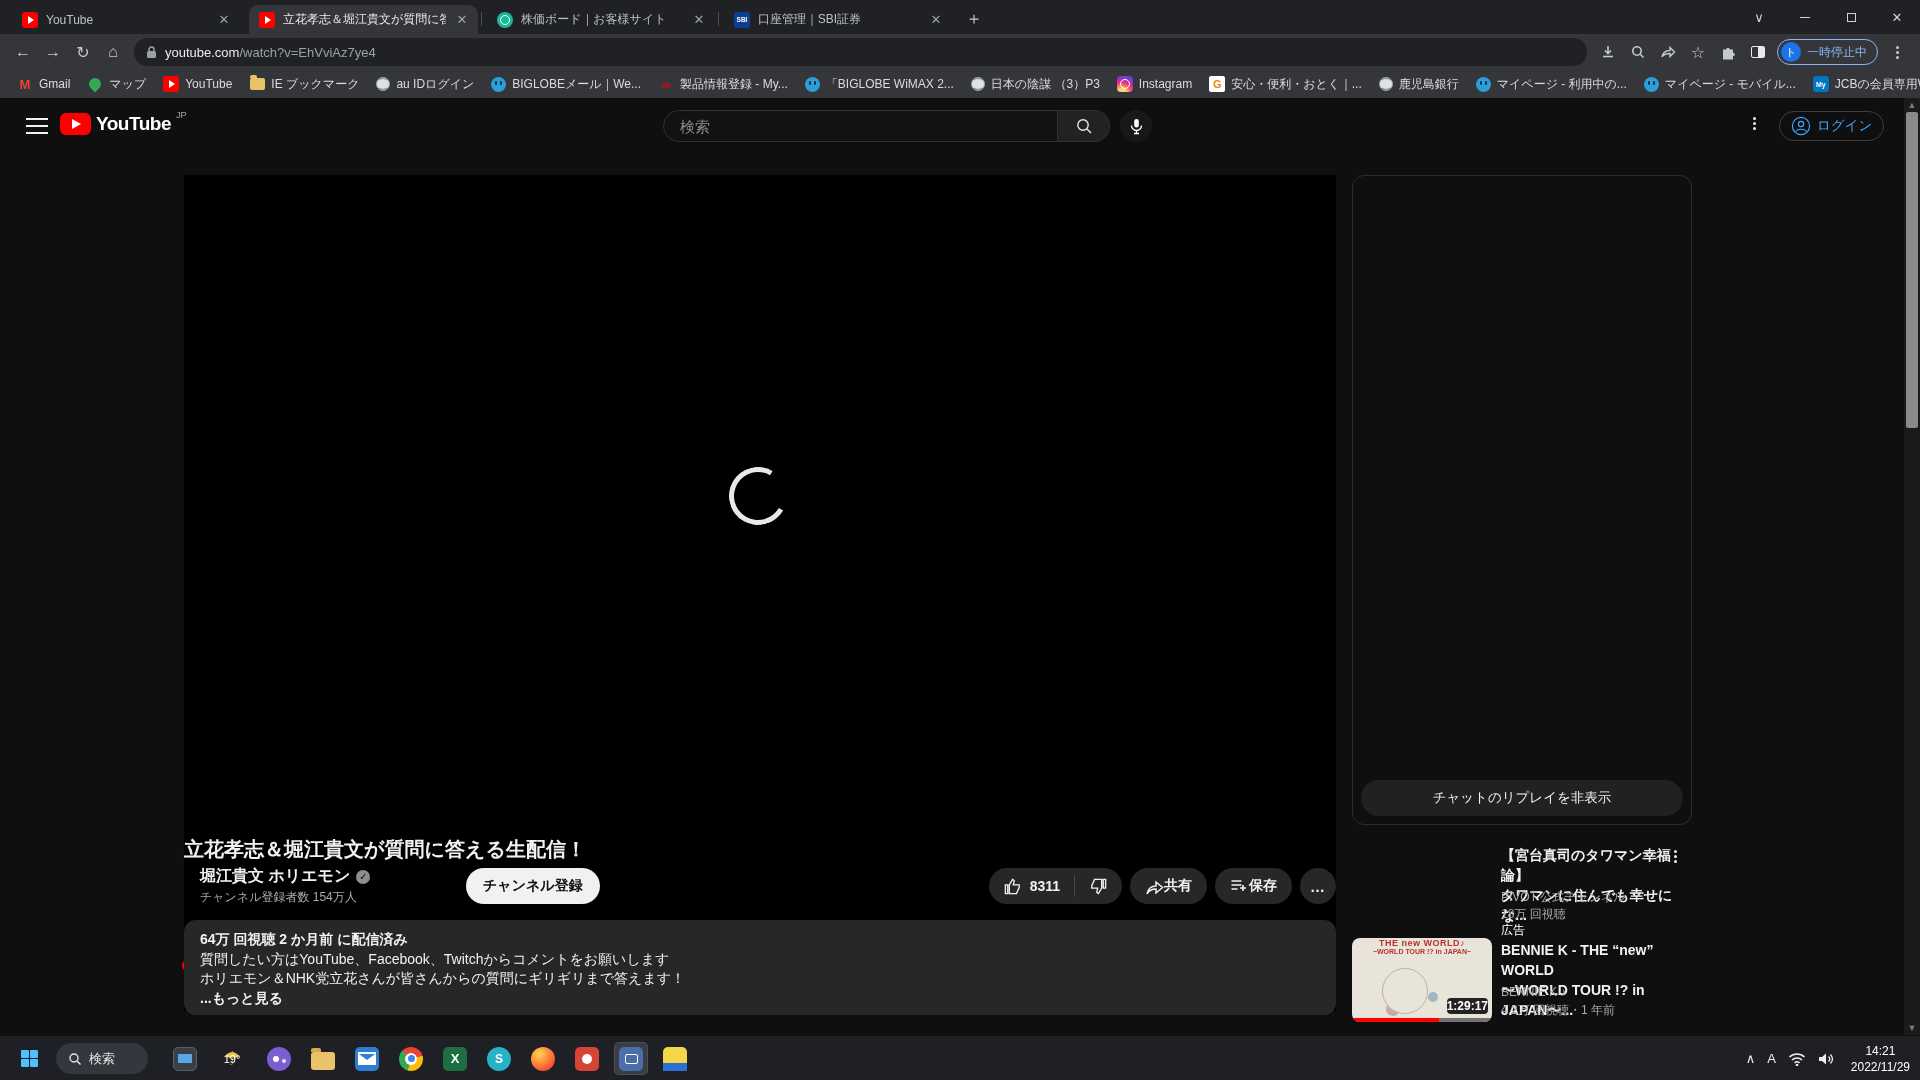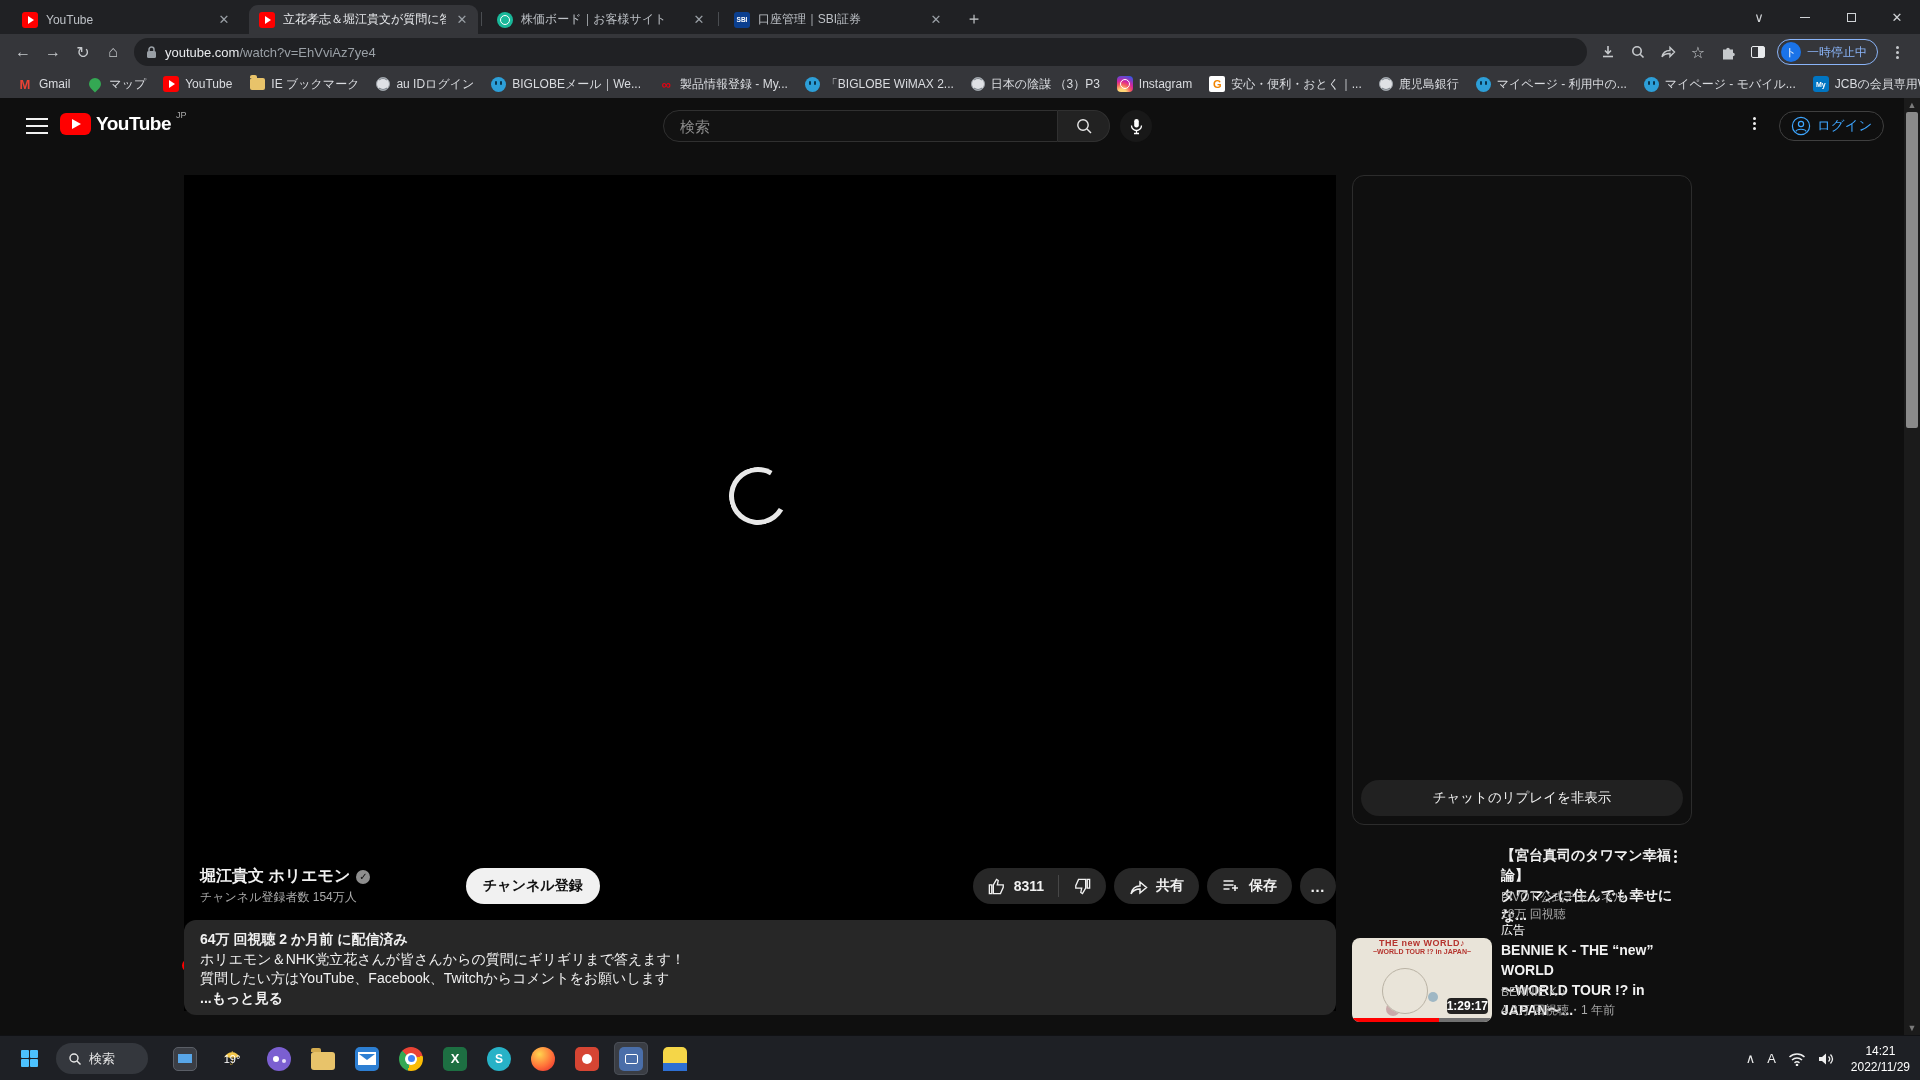--- a/index.html
+++ b/index.html
@@ -120,21 +120,21 @@
   .chrow{position:absolute;left:184px;top:768px;width:1152px;height:40px;display:flex;align-items:center}
   .chinfo{margin-left:16px;width:266px}
   .chname{display:flex;align-items:center;gap:6px;color:#f1f1f1;font-size:16px;font-weight:600}
   .vbadge{width:14px;height:14px;border-radius:50%;background:#8e8e8e;color:#0f0f0f;font-size:10px;
           display:flex;align-items:center;justify-content:center;font-weight:700}
   .chsubs{color:#aaa;font-size:12px;margin-top:2px}
   .subbtn{height:36px;padding:0 17px;border-radius:18px;background:#f1f1f1;color:#0f0f0f;font-size:14px;
           font-weight:600;display:flex;align-items:center;flex:none}
   .acts{margin-left:auto;display:flex;gap:8px;align-items:center}
   .pillbtn{height:36px;background:#272727;border-radius:18px;color:#f1f1f1;font-size:14px;font-weight:600;
-           display:flex;align-items:center;gap:8px;padding:16px 15px}
+           display:flex;align-items:center;gap:0;padding:16px 15px}
   .likegrp{display:flex;height:36px;background:#272727;border-radius:18px;align-items:center;overflow:hidden}
   .likegrp .seg{display:flex;align-items:center;gap:8px;padding:0 14px;height:100%;color:#f1f1f1;font-size:14px;font-weight:600}
   .likediv{width:1px;height:22px;background:#474747}
   .morebtn{width:36px;height:36px;border-radius:50%;background:#272727;color:#f1f1f1;display:flex;
            align-items:center;justify-content:center;font-size:15px;letter-spacing:1px;font-weight:700}
   .desc{position:absolute;left:184px;top:822px;width:1152px;height:95px;background:#272727;border-radius:12px;
         padding:10px 16px;font-size:14px;color:#f1f1f1;line-height:19.5px}
   .desc .meta{font-weight:600}
   .desc .more{font-weight:600}
 
@@ -445,20 +445,21 @@
           </div>
         <div class="pcic" style="right:60px;width:34px">
             <span class="ic-theater"></span>
           </div>
         <div class="pcic" style="right:18px;width:34px">
             <span class="ic-fs"><i></i></span>
           </div>
       </div>
     </div>
 
+    <div class="vtitle">立花孝志＆堀江貴文が質問に答える生配信！</div>
     <div class="chrow">
       <div class="chinfo">
         <div class="chname">
           <span>堀江貴文 ホリエモン</span>
           <span class="vbadge">✓</span>
         </div>
         <div class="chsubs">チャンネル登録者数 154万人</div>
       </div>
       <div class="subbtn">チャンネル登録</div>
       <div class="acts">
@@ -487,22 +488,22 @@
             <path d="M1.5 3 h10 M1.5 7 h10 M1.5 11 h6 M13 7 v6 M10 10 h6" stroke="#f1f1f1" stroke-width="1.6"></path>
           </svg>
           <span>保存</span>
         </div>
         <div class="morebtn">…</div>
       </div>
     </div>
 
     <div class="desc">
       <div class="meta">64万 回視聴  2 か月前 に配信済み</div>
+      <div>質問したい方はYouTube、Facebook、Twitchからコメントをお願いします</div>
       <div>ホリエモン＆NHK党立花さんが皆さんからの質問にギリギリまで答えます！</div>
-      <div>質問したい方はYouTube、Facebook、Twitchからコメントをお願いします</div>
       <div class="more">...もっと見る</div>
     </div>
 
     <div class="chatpanel">
       <div class="chatbtn">チャットのリプレイを非表示</div>
     </div>
 
     <div class="rtext" style="left:1501px;top:747px">
       <div>【宮台真司のタワマン幸福論】</div>
       <div>タワマンに住んでも幸せにな...</div>

